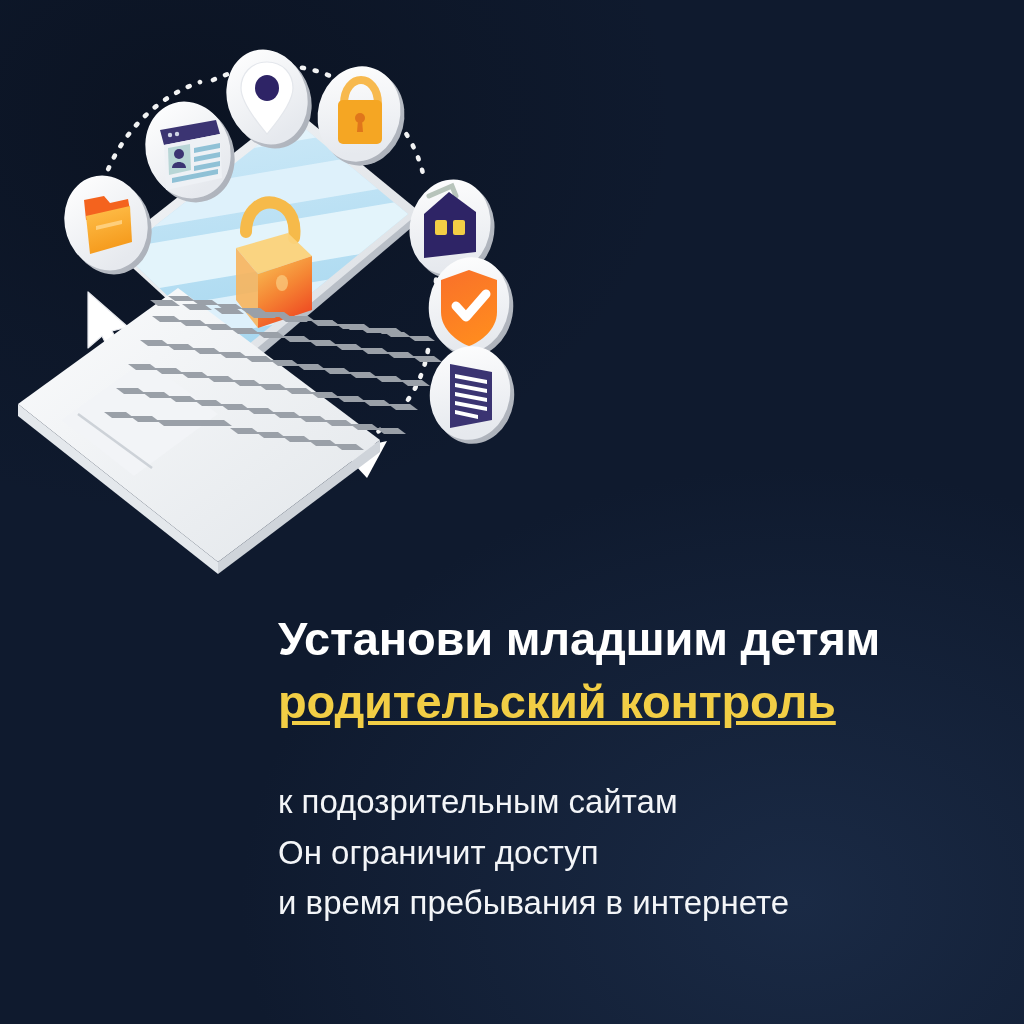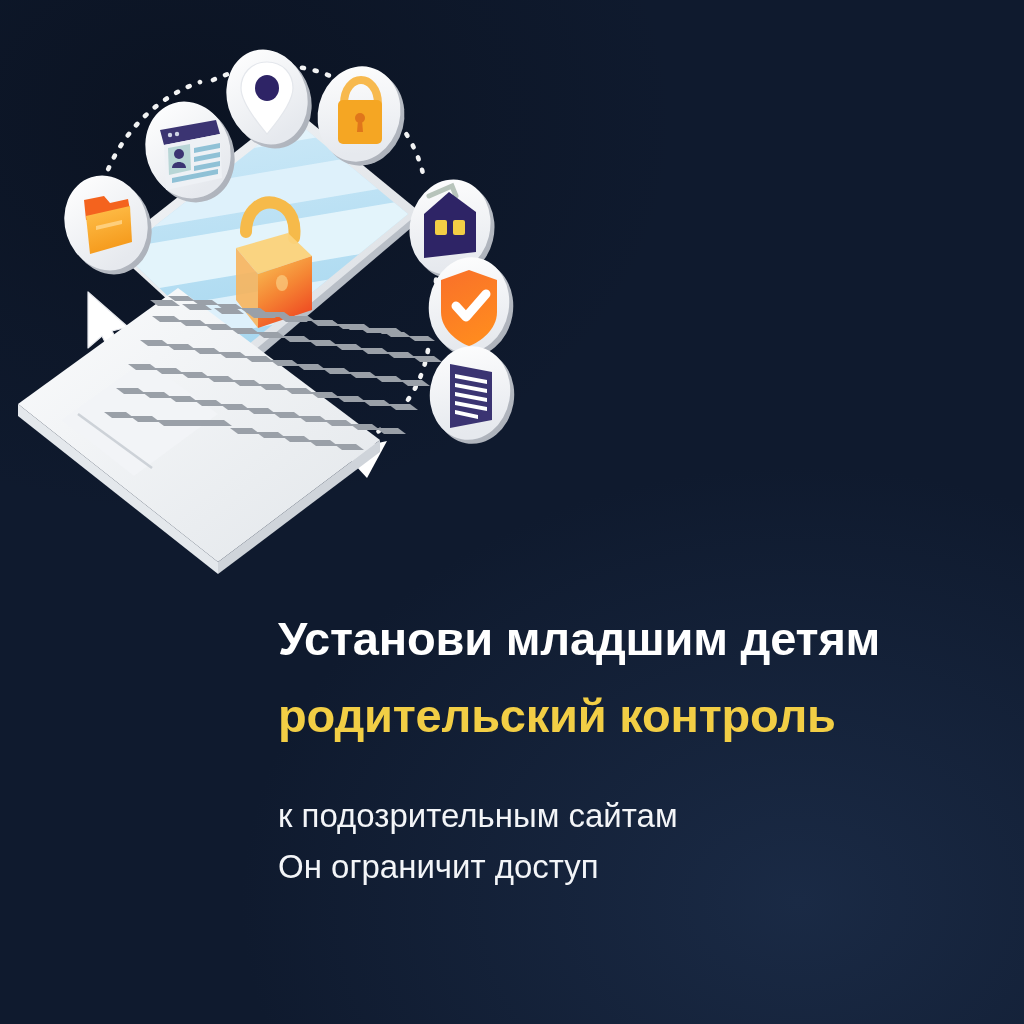--- a/index.html
+++ b/index.html
@@ -40,21 +40,21 @@
   }
   .headline {
     margin: 0;
     font-size: 47px;
     font-weight: bold;
     line-height: 1.30;
     letter-spacing: -0.2px;
     white-space: nowrap;
   }
   .headline.line1 { color: #ffffff; }
-  .headline.line2 { color: #f2ce45; margin-top: 16px; }
+  .headline.line2 { color: #f2ce45; margin-top: 2px; text-decoration: underline; }
 
   #subcopy {
     margin-top: 45px;
   }
   .subline {
     font-size: 33px;
     font-weight: normal;
     color: #f3f5f8;
     line-height: 1.53;
     white-space: nowrap;
@@ -346,16 +346,17 @@
     </svg>
   </div>
 
   <div id="copy">
     <h1 class="headline line1">Установи младшим детям</h1>
     <h1 class="headline line2">родительский контроль</h1>
 
     <div id="subcopy">
       <div class="subline">к подозрительным сайтам</div>
       <div class="subline">Он ограничит доступ</div>
+      <div class="subline">и время пребывания в интернете</div>
     </div>
   </div>
 
 </div>
 
 </body></html>

